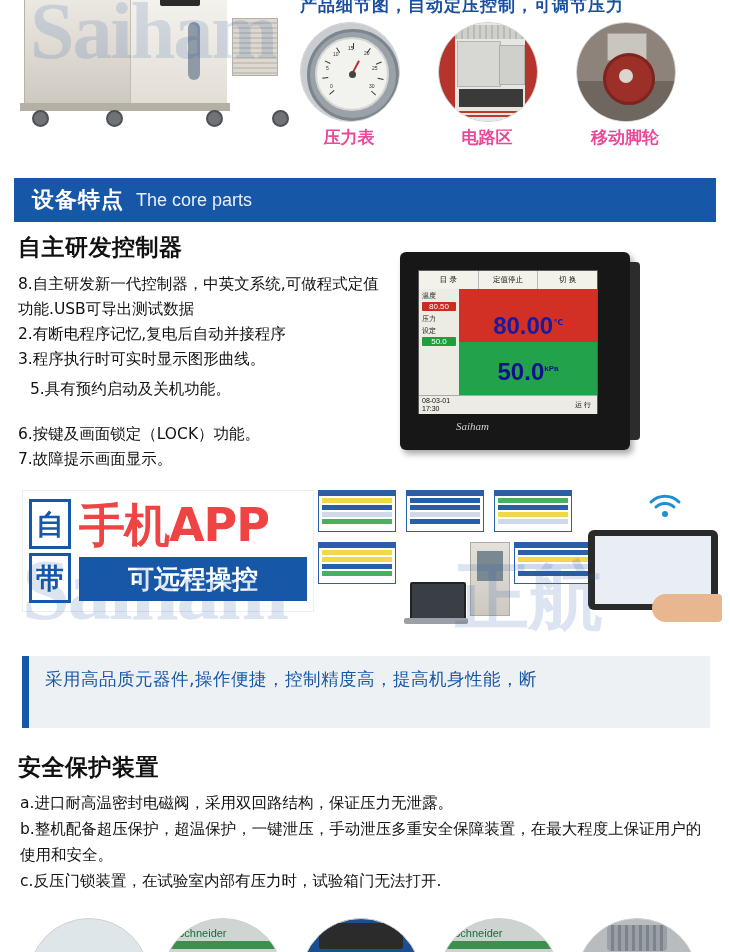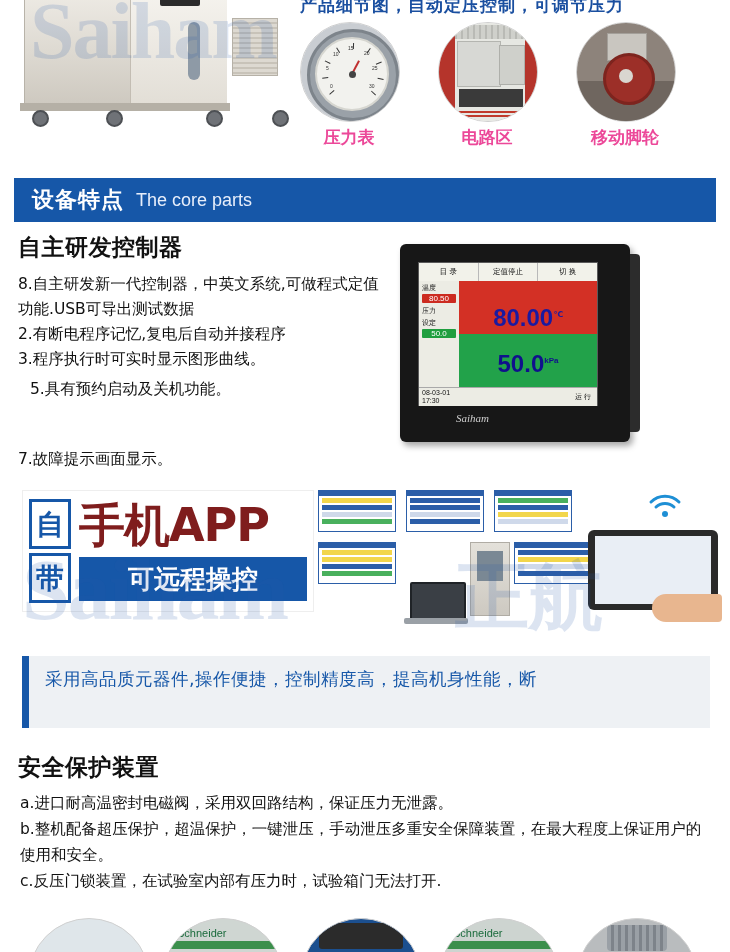--- a/index.html
+++ b/index.html
@@ -95,21 +95,21 @@
   .h2{
     position:absolute;font-size:23px;font-weight:bold;color:#111;
     font-family:"DejaVu Sans",sans-serif;letter-spacing:0.5px;
   }
   .body-txt{
     position:absolute;font-size:15.5px;color:#111;line-height:25px;
     font-family:"DejaVu Sans",sans-serif;
   }
 
   
-  .hmi{position:absolute;left:400px;top:244px;width:232px;height:212px;}
+  .hmi{position:absolute;left:400px;top:252px;width:232px;height:212px;}
   .hmi-shell{position:absolute;left:0;top:0;width:230px;height:198px;background:#171717;border-radius:6px;box-shadow:3px 4px 6px rgba(0,0,0,.35);}
   .hmi-shell:after{content:"";position:absolute;right:-10px;top:10px;width:10px;height:178px;background:#2c2c2c;border-radius:0 4px 4px 0;}
   .hmi-screen{position:absolute;left:18px;top:18px;width:178px;height:142px;background:#e8e8e0;border:1px solid #5a5a5a;}
   .hmi-menu{position:absolute;left:0;top:0;width:178px;height:18px;background:#f2f2ea;border-bottom:1px solid #9a9a9a;display:flex;font-size:7.5px;color:#111;font-family:"DejaVu Sans",sans-serif;}
   .hmi-menu div{flex:1;text-align:center;line-height:18px;border-right:1px solid #b9b9b9;}
   .hmi-menu div:last-child{border-right:none;}
   .hmi-left{position:absolute;left:0;top:18px;width:40px;height:106px;background:#ececE4;font-size:7px;color:#111;}
   .hmi-left .lbl{padding:2px 0 0 3px;}
   .hmi-red{margin:1px 3px;background:#cc2b20;color:#fff;font-size:8px;text-align:center;border-radius:1px;}
   .hmi-grn{margin:1px 3px;background:#1f9e3e;color:#fff;font-size:8px;text-align:center;border-radius:1px;}
@@ -119,21 +119,21 @@
   .hmi-bottom{position:absolute;left:0;top:124px;width:178px;height:18px;background:#ecece4;border-top:1px solid #a9a9a9;font-size:7px;color:#111;}
   .hmi-time{position:absolute;left:3px;top:1px;line-height:8px;}
   .hmi-run{position:absolute;right:6px;top:4px;}
   .hmi-brand{position:absolute;left:56px;top:168px;color:#cfcfcf;font-size:11px;font-style:italic;font-family:"Liberation Serif",serif;}
 
   
   .app-banner{position:absolute;left:22px;top:490px;width:290px;height:120px;background:#ffffff;border:1px solid #eee;}
   .ab-left{position:absolute;left:6px;top:8px;width:42px;height:104px;}
   .ab-zi{position:absolute;left:0;top:0;width:42px;height:50px;border:3px solid #1657a8;color:#1657a8;font-size:28px;font-weight:bold;text-align:center;line-height:46px;font-family:"DejaVu Sans",sans-serif;box-sizing:border-box;}
   .ab-dai{position:absolute;left:0;top:54px;width:42px;height:50px;border:3px solid #1657a8;color:#1657a8;font-size:28px;font-weight:bold;text-align:center;line-height:46px;font-family:"DejaVu Sans",sans-serif;box-sizing:border-box;}
-  .ab-app{position:absolute;left:56px;top:4px;font-size:46px;font-weight:bold;color:#7f1d1d;font-family:"DejaVu Sans",sans-serif;letter-spacing:-1px;}
+  .ab-app{position:absolute;left:56px;top:4px;font-size:46px;font-weight:bold;color:#ef4444;font-family:"DejaVu Sans",sans-serif;letter-spacing:-1px;}
   .ab-sub{position:absolute;left:56px;top:66px;width:228px;height:44px;background:#1657a8;color:#fff;font-size:26px;font-weight:bold;text-align:center;line-height:44px;font-family:"DejaVu Sans",sans-serif;}
 
   
   .collage{position:absolute;left:318px;top:486px;width:400px;height:150px;}
   .mini{position:absolute;background:#fff;border:1px solid #2b5ea8;overflow:hidden;}
   .mini-bar{width:100%;height:5px;background:#2b5ea8;}
   .mini-row{height:5px;margin:2px 3px;background:#cfd9ea;}
   .mini-row.y{background:#f2d64b;}
   .mini-row.g{background:#49b05d;}
   .mini-row.b{background:#2b5ea8;}
@@ -258,20 +258,21 @@
     <span class="cn">设备特点</span>
     <span class="en">The core parts</span>
   </div>
 
   <div class="h2" style="left:18px;top:232px;">自主研发控制器</div>
 
   <div class="body-txt" style="left:18px;top:272px;width:370px;">8.自主研发新一代控制器，中英文系统,可做程式定值功能.USB可导出测试数据</div>
   <div class="body-txt" style="left:18px;top:322px;width:370px;">2.有断电程序记忆,复电后自动并接程序</div>
   <div class="body-txt" style="left:18px;top:347px;width:370px;">3.程序执行时可实时显示图形曲线。</div>
   <div class="body-txt" style="left:18px;top:377px;width:370px;margin-left:12px;">5.具有预约启动及关机功能。</div>
+  <div class="body-txt" style="left:18px;top:422px;width:370px;">6.按键及画面锁定（LOCK）功能。</div>
   <div class="body-txt" style="left:18px;top:447px;width:370px;">7.故障提示画面显示。</div>
 
   <div class="hmi">
     <div class="hmi-shell"></div>
     <div class="hmi-screen">
       <div class="hmi-menu">
         <div>目 录</div>
         <div>定值停止</div>
         <div>切 换</div>
       </div>

